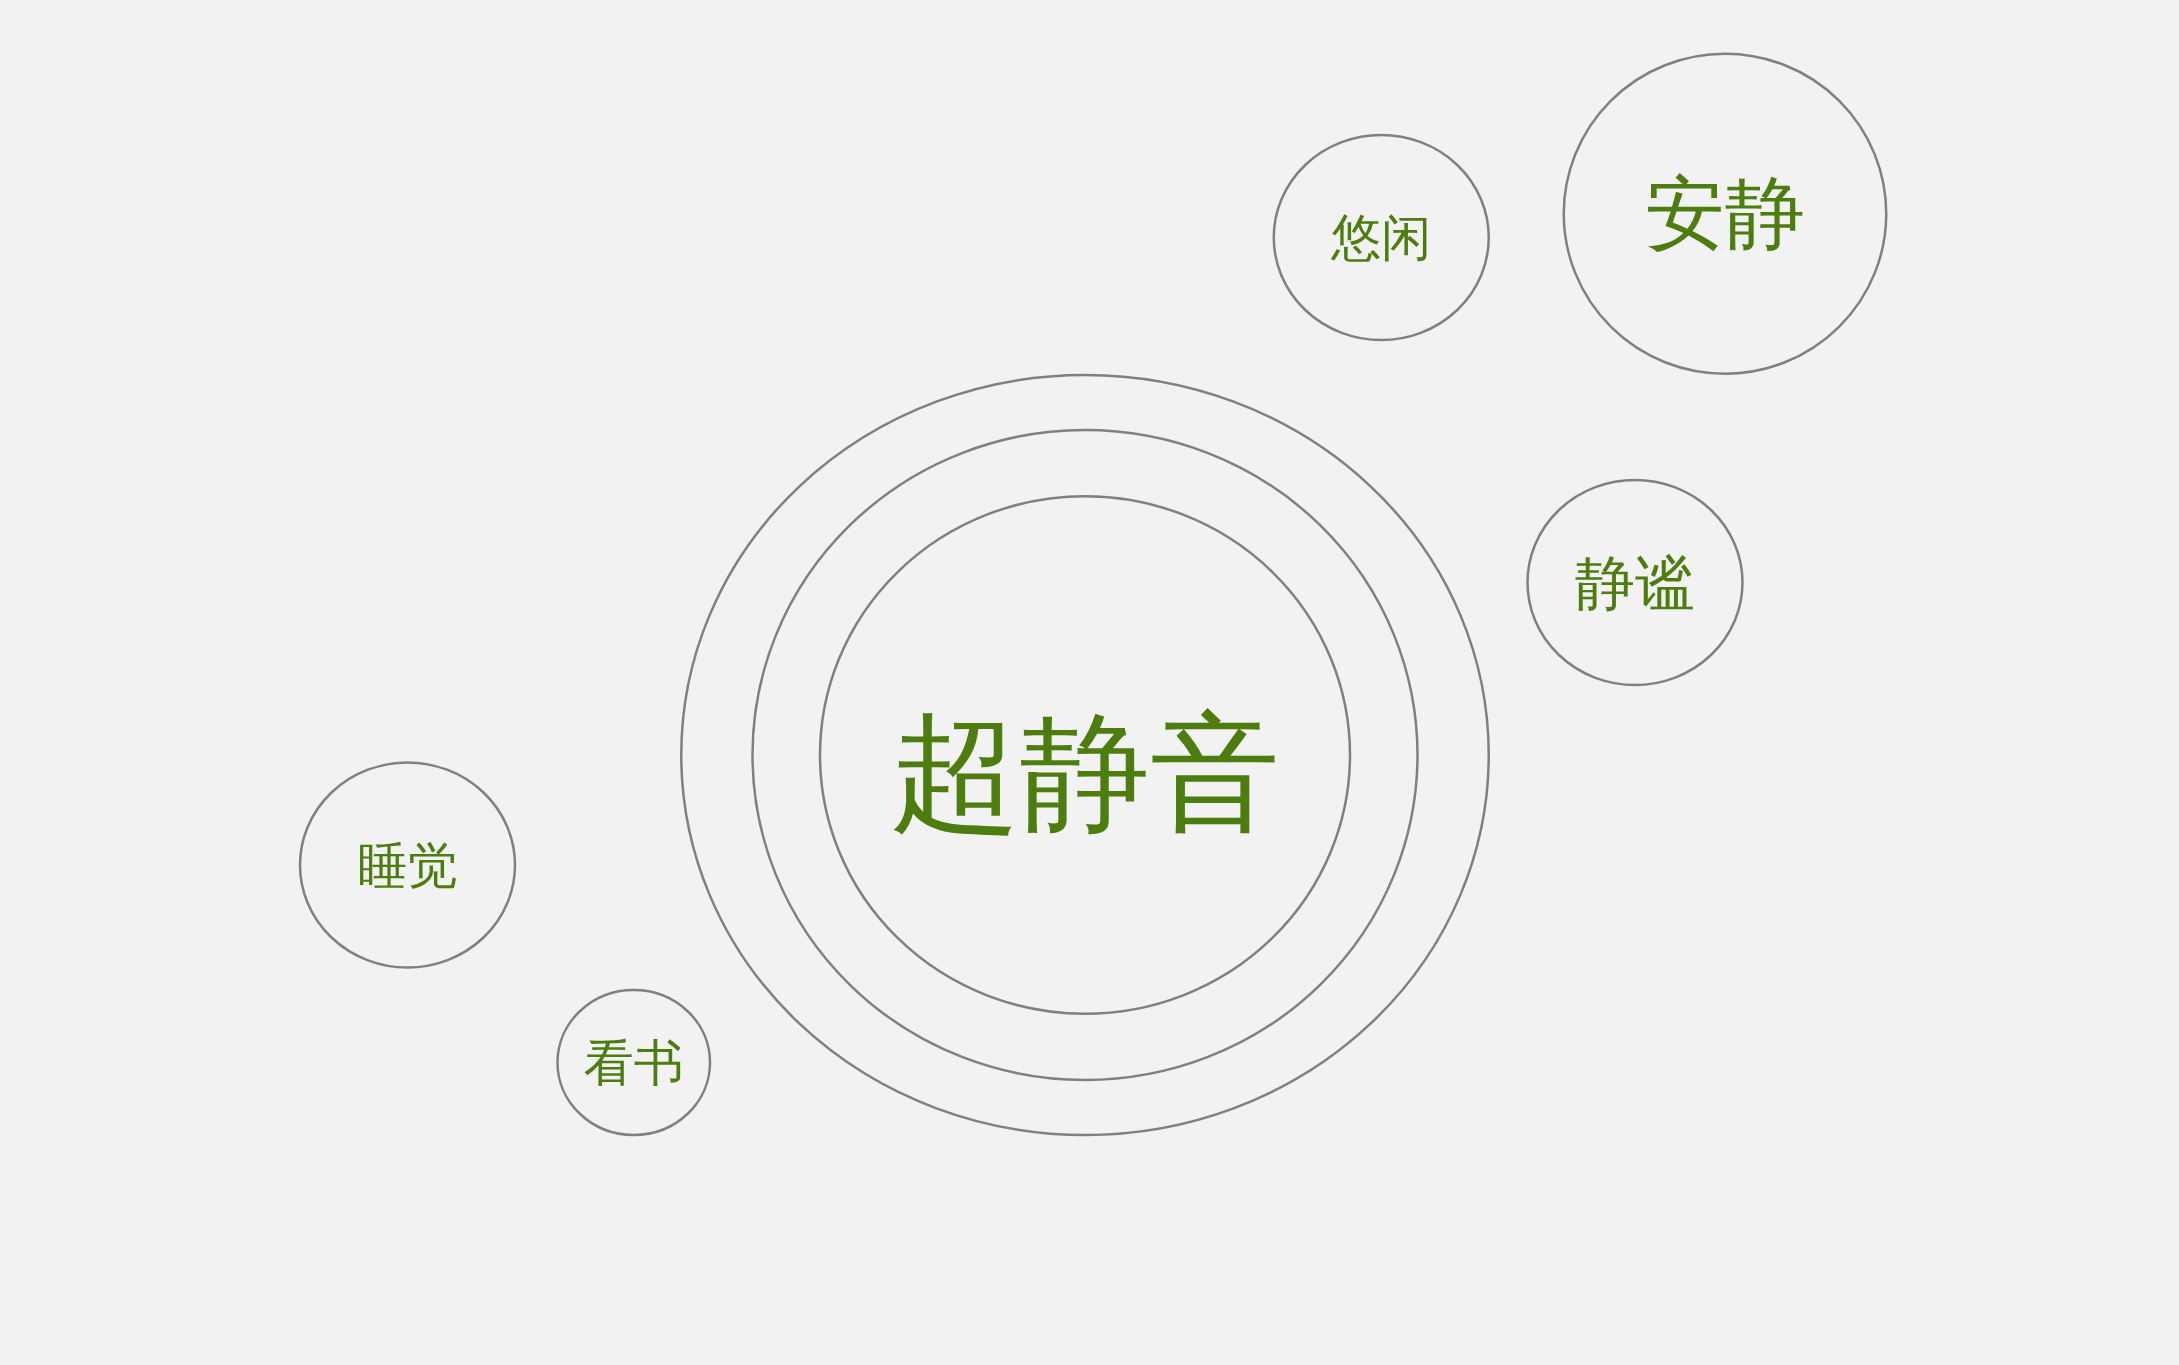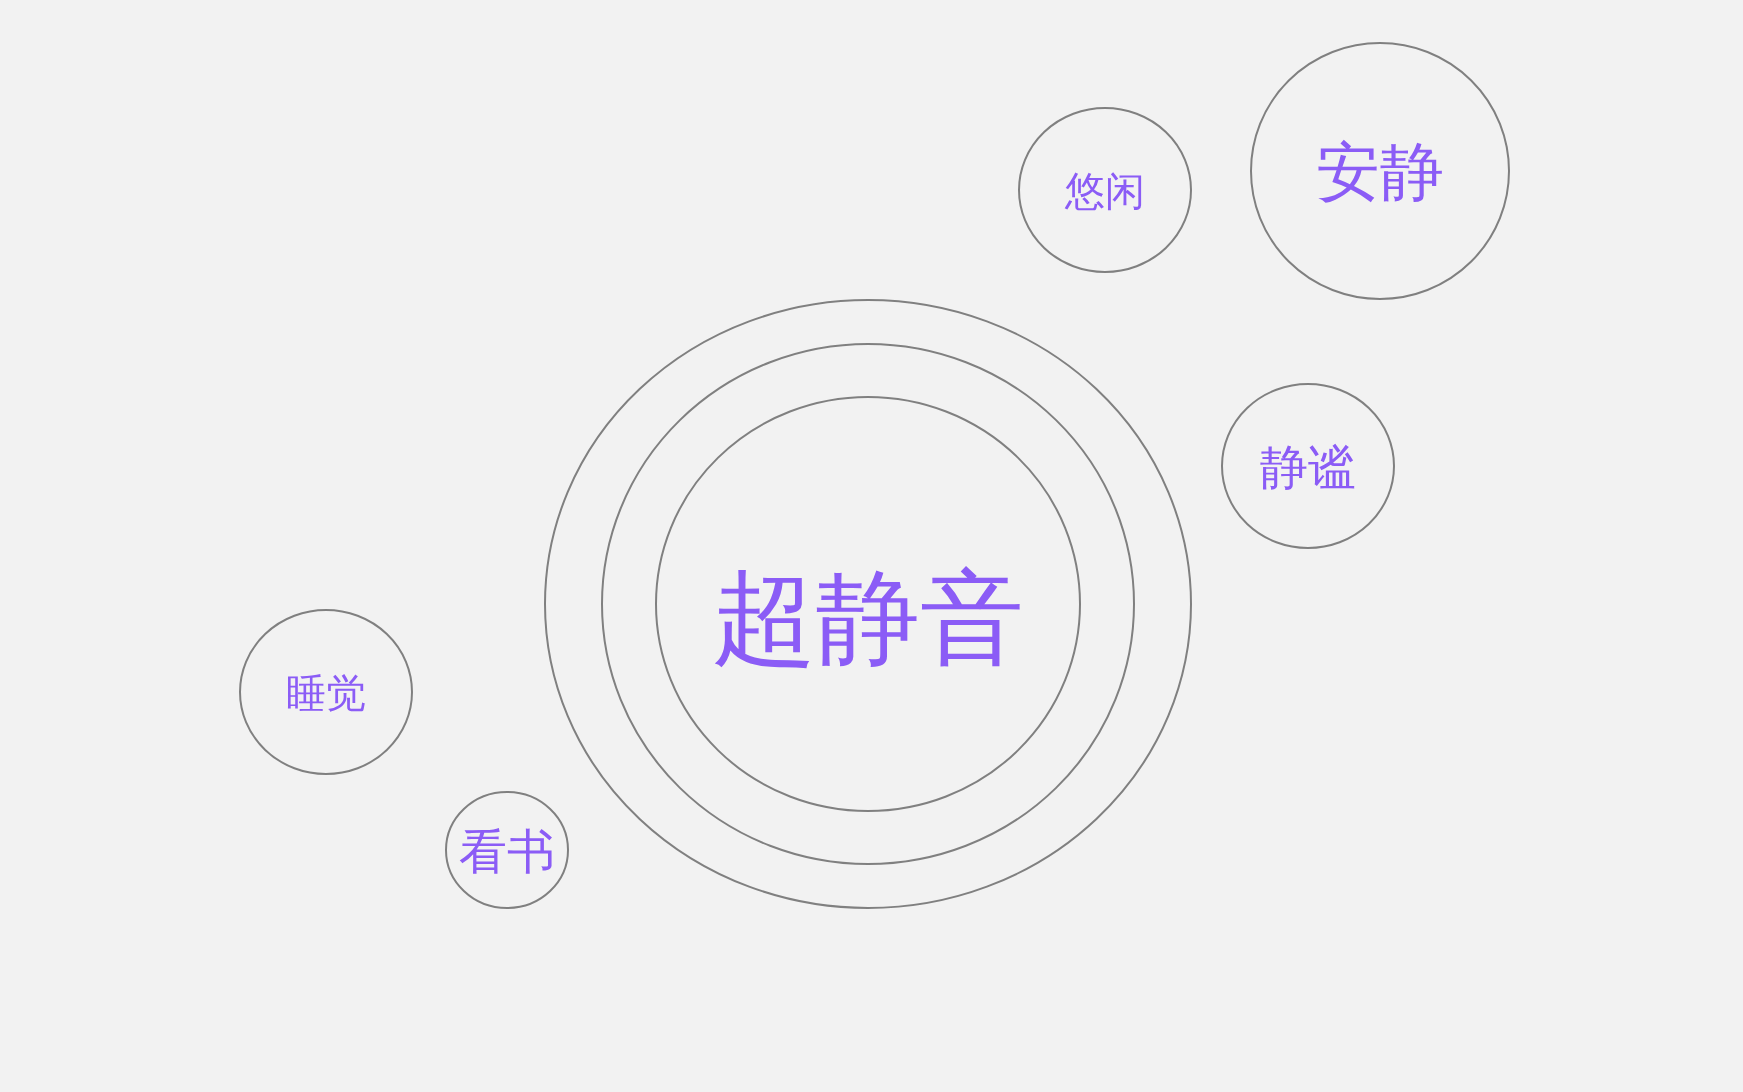--- a/index.html
+++ b/index.html
@@ -6,21 +6,21 @@
   body {
     width: 1743px; height: 1092px;
     background: #f2f2f2;
     position: relative; overflow: hidden;
     font-family: "DejaVu Sans", "Liberation Sans", sans-serif;
   }
   svg.canvas { position: absolute; left: 0; top: 0; }
   .bubble-label {
     position: absolute;
     transform: translate(-50%, -50%);
-    color: #8b5cf6;
+    color: #4d7c0f;
     white-space: nowrap;
     line-height: 1;
   }
 </style>
 </head>
 <body>
 
 <svg class="canvas" width="1743" height="1092" viewBox="0 0 1743 1092">
   <g id="rings">
       <ellipse cx="868" cy="604" rx="323" ry="304" fill="none" stroke="#808080" stroke-width="2"></ellipse>
@@ -34,14 +34,14 @@
       <ellipse cx="326" cy="692" rx="86" ry="82" fill="none" stroke="#808080" stroke-width="2"></ellipse>
       <ellipse cx="507" cy="850" rx="61" ry="58" fill="none" stroke="#808080" stroke-width="2"></ellipse>
     </g>
 </svg>
 
 <div class="bubble-label" id="center-label" style="left: 868px; top: 618px; font-size: 104px;">超静音</div>
 
 <div class="bubble-label" style="left: 1380px; top: 172px; font-size: 64px;">安静</div>
 <div class="bubble-label" style="left: 1105px; top: 191px; font-size: 40px;">悠闲</div>
 <div class="bubble-label" style="left: 1308px; top: 467px; font-size: 48px;">静谧</div>
-<div class="bubble-label" style="left: 326px; top: 693px; font-size: 40px;">睡觉</div>
-<div class="bubble-label" style="left: 507px; top: 851px; font-size: 48px;">看书</div>
+<div class="bubble-label" style="left: 326px; top: 693px; font-size: 40px; font-family: Liberation Serif, serif;">睡觉</div>
+<div class="bubble-label" style="left: 507px; top: 851px; font-size: 40px;">看书</div>
 
 </body></html>

